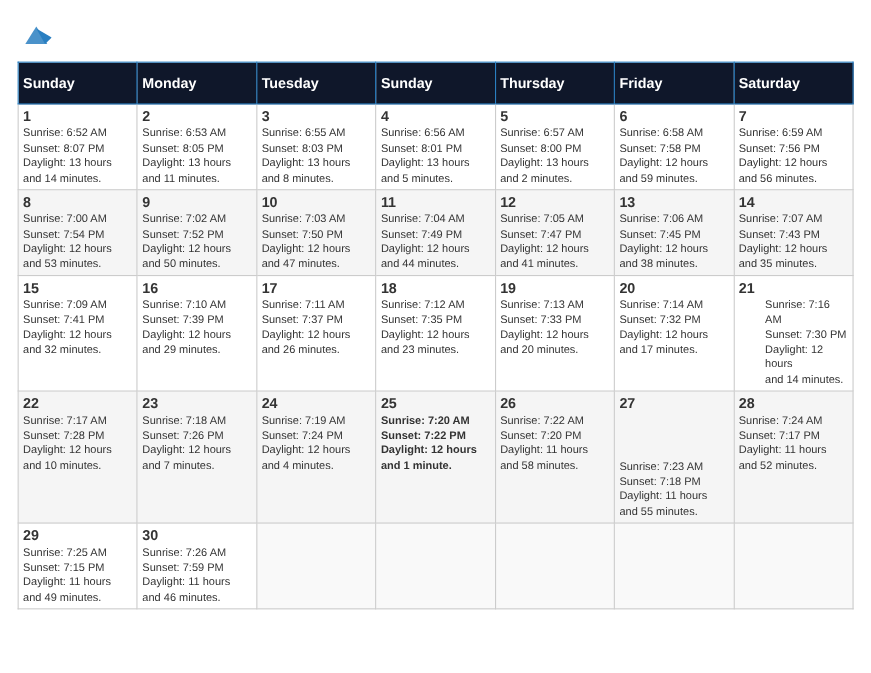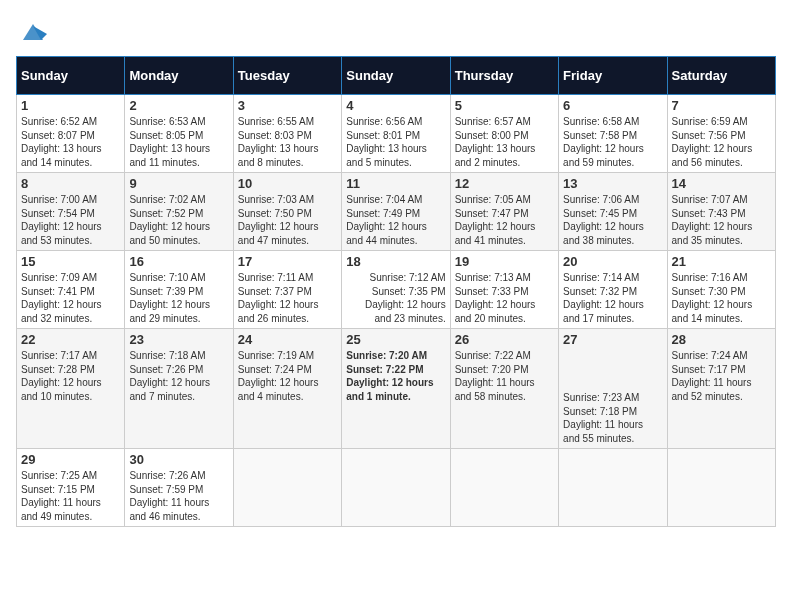--- a/index.html
+++ b/index.html
@@ -257,42 +257,42 @@
           </td>
           <td>
             <span class="day-num">17</span>
             <div class="day-info" style="white-space: pre-line;">Sunrise: 7:11 AM
 Sunset: 7:37 PM
 Daylight: 12 hours
 and 26 minutes.</div>
           </td>
           <td>
             <span class="day-num">18</span>
-            <div class="day-info" style="white-space: pre-line; text-align: right;">Sunrise: 7:12 AM
+            <div class="day-info" style="white-space: pre-line;">Sunrise: 7:12 AM
 Sunset: 7:35 PM
 Daylight: 12 hours
 and 23 minutes.</div>
           </td>
           <td>
             <span class="day-num">19</span>
             <div class="day-info" style="white-space: pre-line;">Sunrise: 7:13 AM
 Sunset: 7:33 PM
 Daylight: 12 hours
 and 20 minutes.</div>
           </td>
           <td>
             <span class="day-num">20</span>
             <div class="day-info" style="white-space: pre-line;">Sunrise: 7:14 AM
 Sunset: 7:32 PM
 Daylight: 12 hours
 and 17 minutes.</div>
           </td>
           <td>
             <span class="day-num">21</span>
-            <div class="day-info" style="white-space: pre-line;">Sunrise: 7:16 AM
+            <div class="day-info" style="white-space: pre-line; margin-left: 24px;">Sunrise: 7:16 AM
 Sunset: 7:30 PM
 Daylight: 12 hours
 and 14 minutes.</div>
           </td>
         </tr>
         <tr>
           <td>
             <span class="day-num">22</span>
             <div class="day-info" style="white-space: pre-line;">Sunrise: 7:17 AM
 Sunset: 7:28 PM

